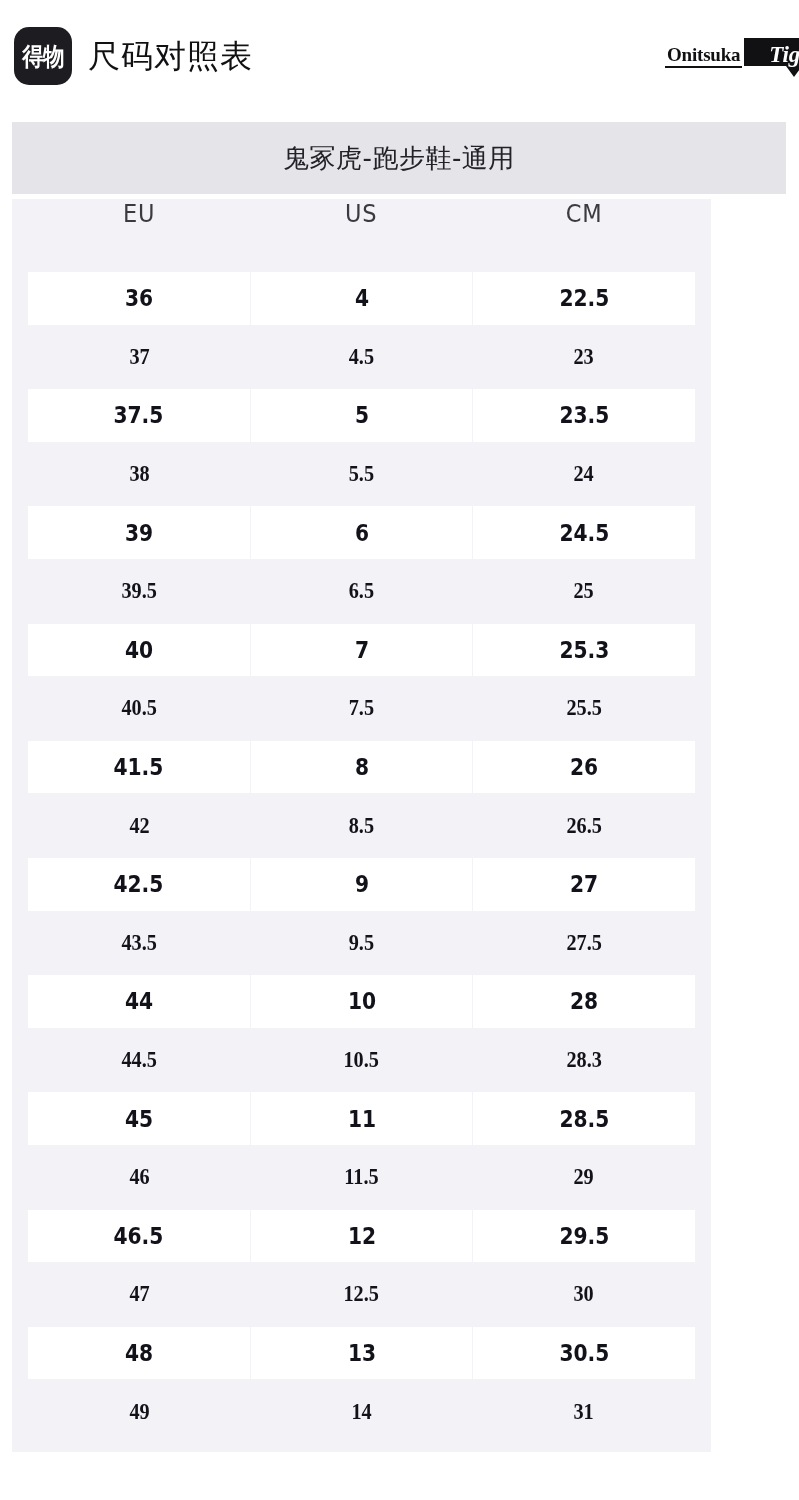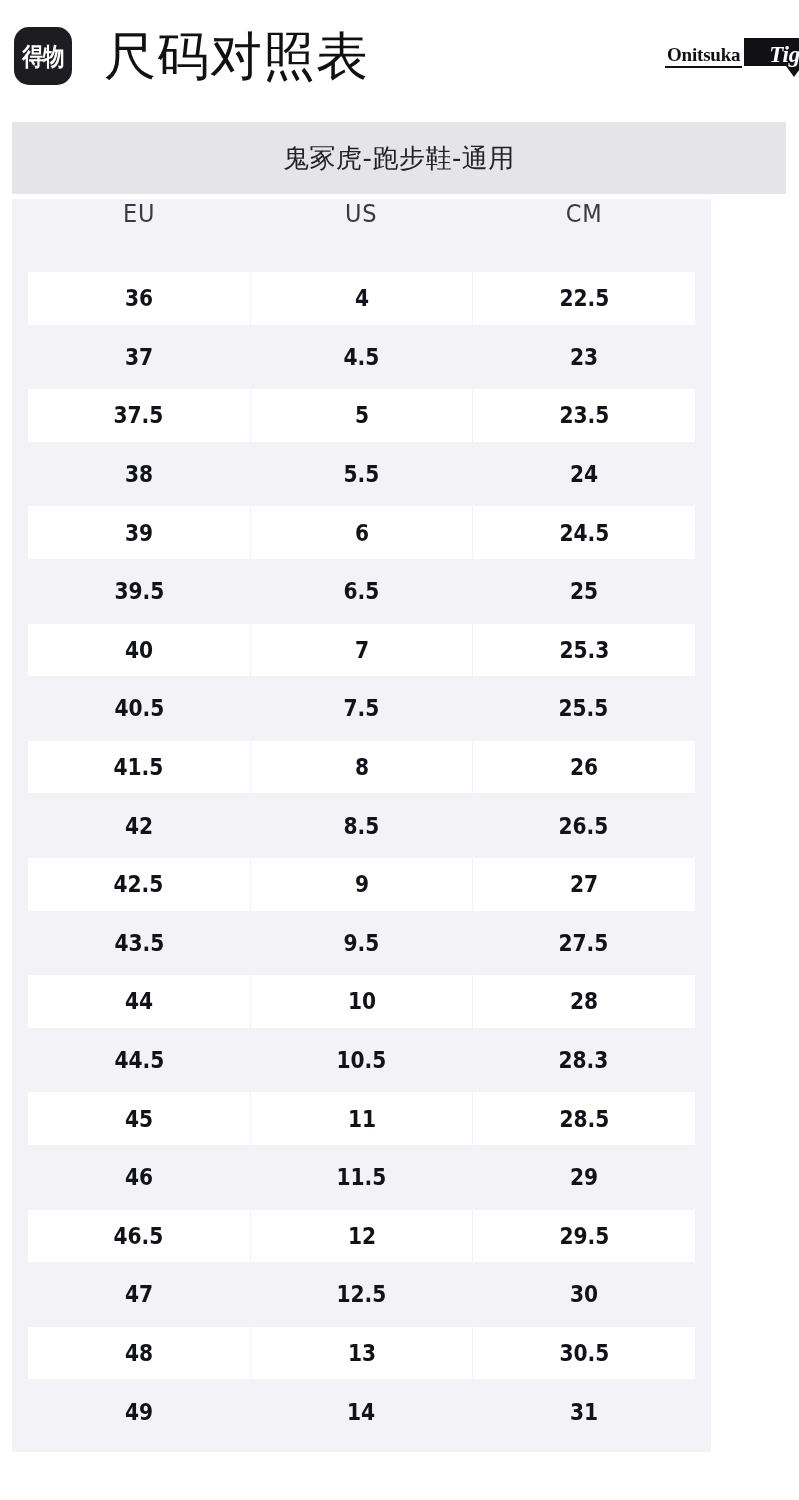--- a/index.html
+++ b/index.html
@@ -26,21 +26,21 @@
     width: 799px;
     height: 112px;
     display: flex;
     align-items: center;
     padding: 0 16px 0 14px;
   }
 
   .brand-left {
     display: flex;
     align-items: center;
-    gap: 32px;
+    gap: 16px;
   }
 
   .dewu-logo {
     width: 58px;
     height: 58px;
     border-radius: 15px;
     background: #1c1c21;
     display: flex;
     align-items: center;
     justify-content: center;
@@ -50,21 +50,21 @@
     color: #ffffff;
     font-size: 25px;
     line-height: 1;
     font-weight: 700;
     letter-spacing: -1px;
     transform: scaleX(0.86);
     font-family: "DejaVu Sans", "Liberation Sans", sans-serif;
   }
 
   .page-title {
-    font-size: 52px;
+    font-size: 32px;
     line-height: 1;
     color: #111114;
     font-weight: 400;
     letter-spacing: 1px;
     font-family: "DejaVu Sans", "Liberation Sans", sans-serif;
   }
 
   .brand-right {
     margin-left: auto;
     width: 118px;
@@ -185,20 +185,21 @@
   .trow.white .td {
     background: #ffffff;
     margin: 3px 0;
     border-right: 1.5px solid #f3f2f7;
   }
   .trow.white .td:last-child { border-right: none; }
 
   .trow.tint .td {
     background: transparent;
     margin: 3px 0;
+    font-family: Liberation Serif, serif;
   }
 
   .num { display: inline-block; transform: scaleX(0.88); }
 </style>
 </head>
 <body>
 
 <div class="page">
 
   <div class="header">

